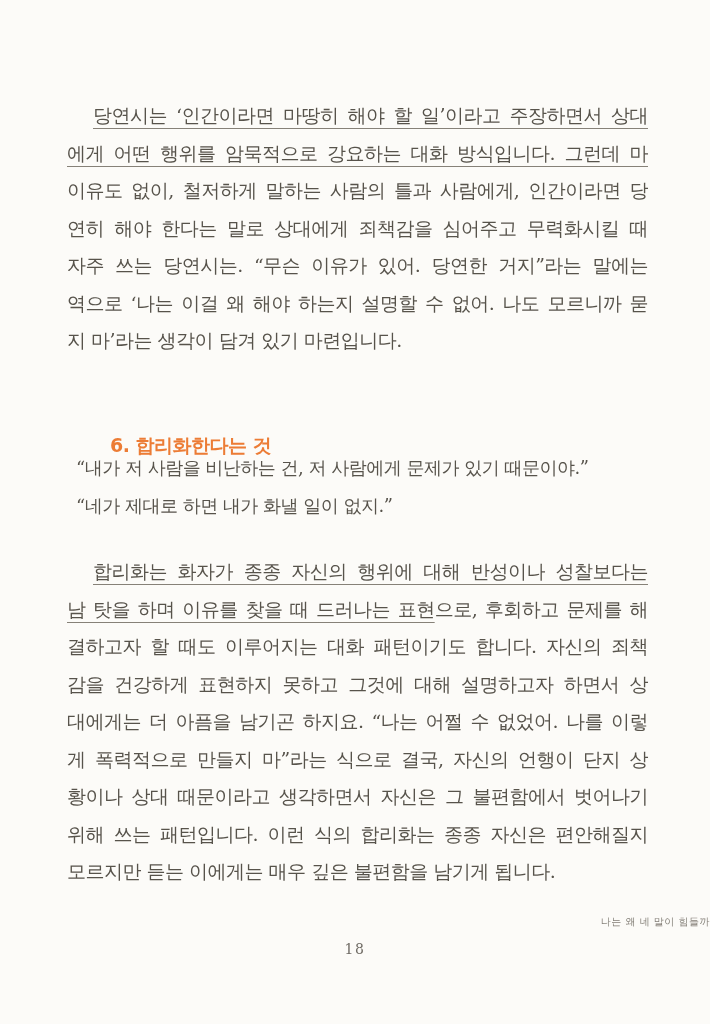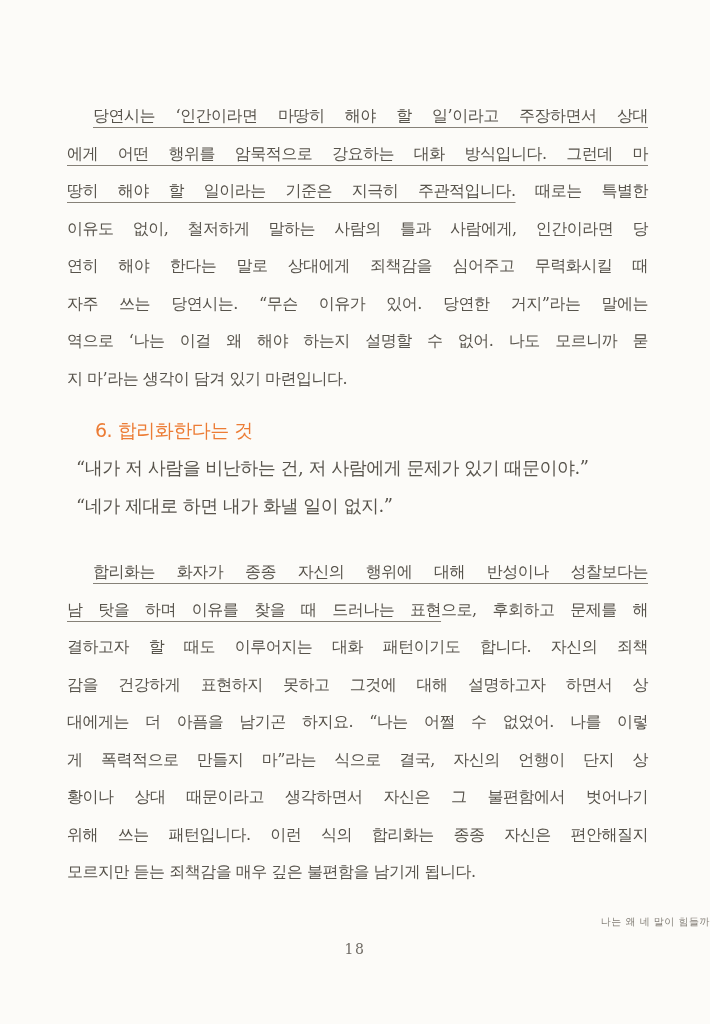--- a/index.html
+++ b/index.html
@@ -9,21 +9,21 @@
     height: 1024px;
     background: #fcfbf8;
     font-family: "DejaVu Serif", "Liberation Serif", serif;
     color: #57534b;
     overflow: hidden;
   }
   .para {
     position: absolute;
     left: 67px;
     width: 581px;
-    font-size: 16px;
+    font-size: 19px;
     line-height: 37.5px;
     letter-spacing: -0.5px;
     word-break: keep-all;
   }
   #para1 { top: 97px; }
   #para2 { top: 553px; }
   .line { min-height: 37.5px; }
   .line.fill {
     text-align: justify;
     text-align-last: justify;
@@ -33,24 +33,24 @@
   .u {
     text-decoration: underline;
     text-decoration-thickness: 1px;
     text-underline-offset: 6px;
     text-decoration-color: #868178;
   }
   .heading {
     position: absolute;
     left: 95px;
     top: 418px;
-    margin: 0;
+    margin: 15px;
     font-family: "DejaVu Sans", "Liberation Sans", sans-serif;
     font-size: 19px;
-    font-weight: normal;
+    font-weight: bold;
     color: #ec7c35;
     letter-spacing: -0.5px;
   }
   .quotes {
     position: absolute;
     left: 76px;
     top: 452px;
     width: 564px;
     font-size: 18px;
     line-height: 31px;
@@ -80,21 +80,20 @@
   }
 </style>
 </head>
 <body>
 
 <div class="page">
 
   <div class="para" id="para1">
     <div class="line fill indent"><span class="u">당연시는 ‘인간이라면 마땅히 해야 할 일’이라고 주장하면서 상대</span><span></span></div>
     <div class="line fill"><span class="u">에게 어떤 행위를 암묵적으로 강요하는 대화 방식입니다. 그런데 마</span><span></span></div>
-    <div class="line fill"><span class="u">땅히 해야 할 일이라는 기준은 지극히 주관적입니다.</span><span> 때로는 특별한</span></div>
     <div class="line fill"><span class="u"></span><span>이유도 없이, 철저하게 말하는 사람의 틀과 사람에게, 인간이라면 당</span></div>
     <div class="line fill"><span class="u"></span><span>연히 해야 한다는 말로 상대에게 죄책감을 심어주고 무력화시킬 때</span></div>
     <div class="line fill"><span class="u"></span><span>자주 쓰는 당연시는. “무슨 이유가 있어. 당연한 거지”라는 말에는</span></div>
     <div class="line fill"><span class="u"></span><span>역으로 ‘나는 이걸 왜 해야 하는지 설명할 수 없어. 나도 모르니까 묻</span></div>
     <div class="line"><span class="u"></span><span>지 마’라는 생각이 담겨 있기 마련입니다.</span></div>
   </div>
 
   <h2 class="heading">6. 합리화한다는 것</h2>
 
   <div class="quotes">
@@ -104,19 +103,19 @@
 
   <div class="para" id="para2">
     <div class="line fill indent"><span class="u">합리화는 화자가 종종 자신의 행위에 대해 반성이나 성찰보다는</span><span></span></div>
     <div class="line fill"><span class="u">남 탓을 하며 이유를 찾을 때 드러나는 표현</span><span>으로, 후회하고 문제를 해</span></div>
     <div class="line fill"><span class="u"></span><span>결하고자 할 때도 이루어지는 대화 패턴이기도 합니다. 자신의 죄책</span></div>
     <div class="line fill"><span class="u"></span><span>감을 건강하게 표현하지 못하고 그것에 대해 설명하고자 하면서 상</span></div>
     <div class="line fill"><span class="u"></span><span>대에게는 더 아픔을 남기곤 하지요. “나는 어쩔 수 없었어. 나를 이렇</span></div>
     <div class="line fill"><span class="u"></span><span>게 폭력적으로 만들지 마”라는 식으로 결국, 자신의 언행이 단지 상</span></div>
     <div class="line fill"><span class="u"></span><span>황이나 상대 때문이라고 생각하면서 자신은 그 불편함에서 벗어나기</span></div>
     <div class="line fill"><span class="u"></span><span>위해 쓰는 패턴입니다. 이런 식의 합리화는 종종 자신은 편안해질지</span></div>
-    <div class="line"><span class="u"></span><span>모르지만 듣는 죄책감을 매우 깊은 불편함을 남기게 됩니다.</span></div>
+    <div class="line"><span class="u"></span><span>모르지만 듣는 이에게는 매우 깊은 불편함을 남기게 됩니다.</span></div>
   </div>
 
   <div class="footer-title">나는 왜 네 말이 힘들까</div>
   <div class="page-number">18</div>
 
 </div>
 
 </body></html>

